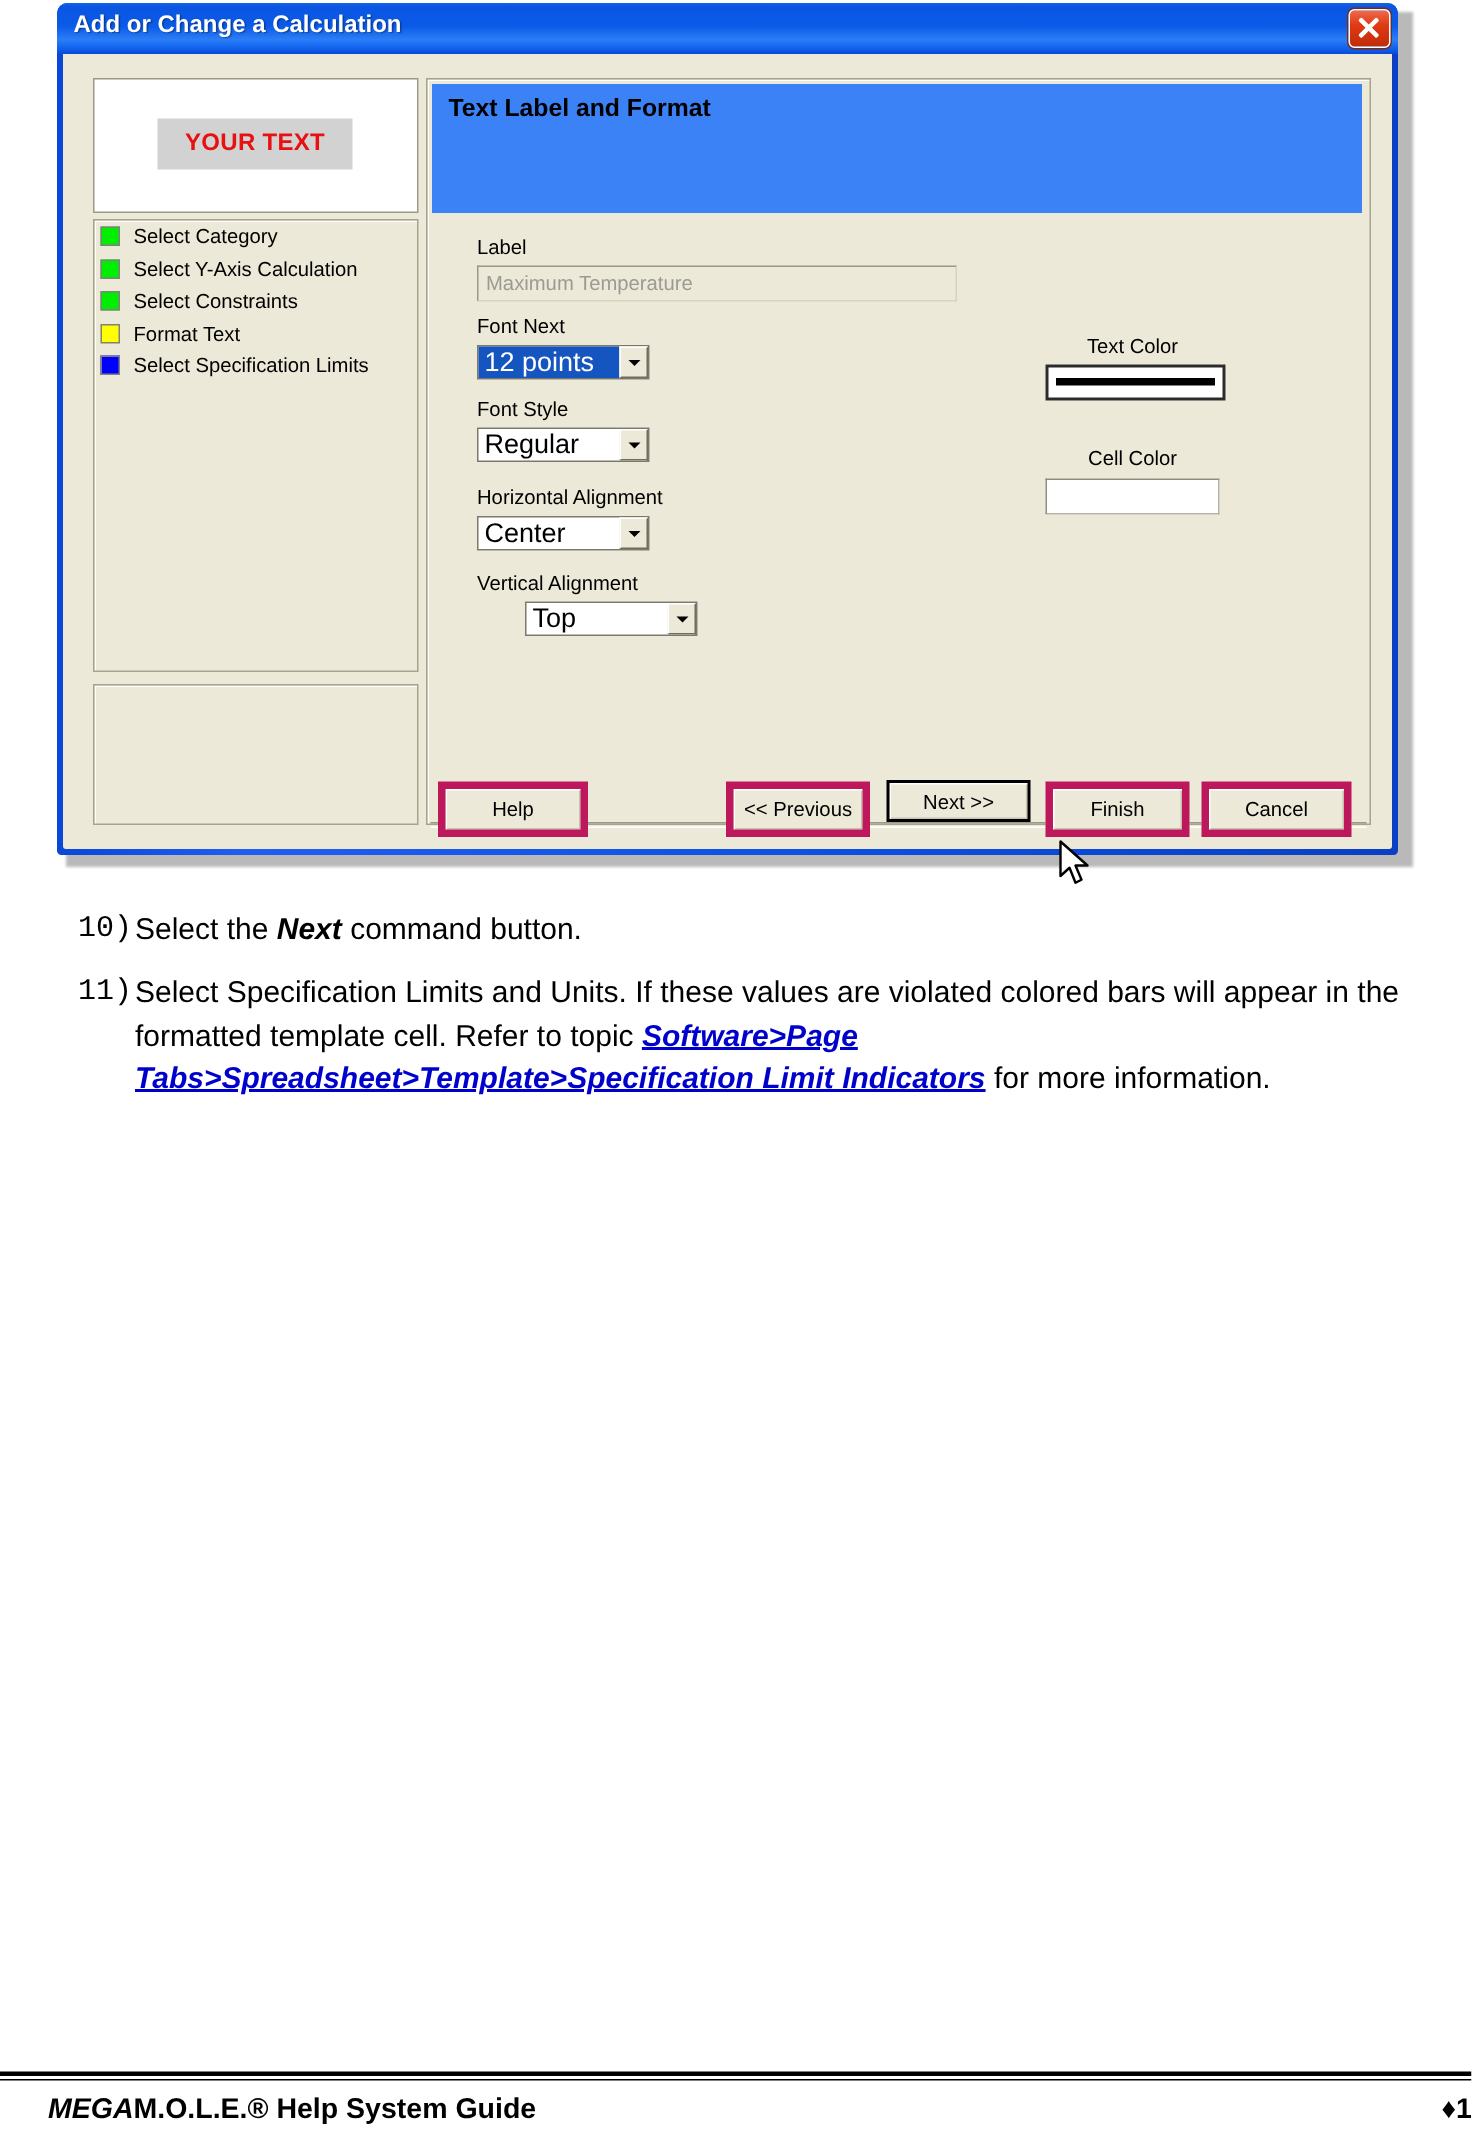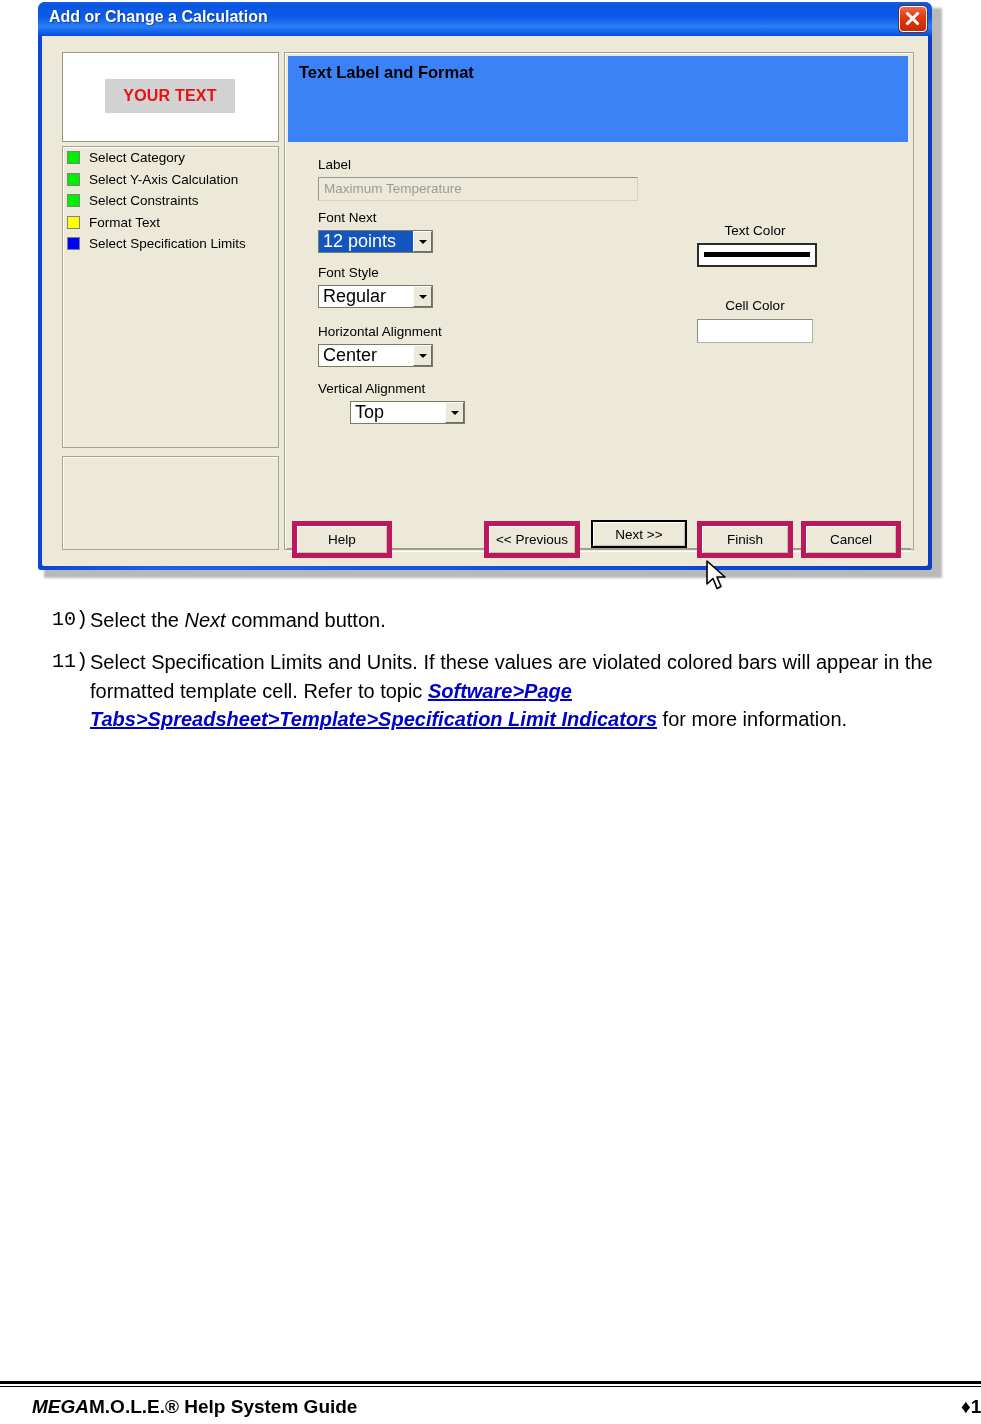--- a/index.html
+++ b/index.html
@@ -338,21 +338,21 @@
     margin-bottom: 14px;
   }
   .inst-num {
     position: absolute;
     left: 0;
     top: 0;
     width: 44px;
     text-align: right;
     font-family: Liberation Mono, monospace;
   }
-  .inst-body b { font-weight: normal; font-style: italic; margin-top: 44px; }
+  .inst-body b { font-weight: bold; font-style: italic; margin-top: 44px; }
   .doclink {
     color: #0000cd;
     font-weight: bold;
     font-style: italic;
     text-decoration: underline;
   }
 
   
   .footer-rules {
     position: absolute;

